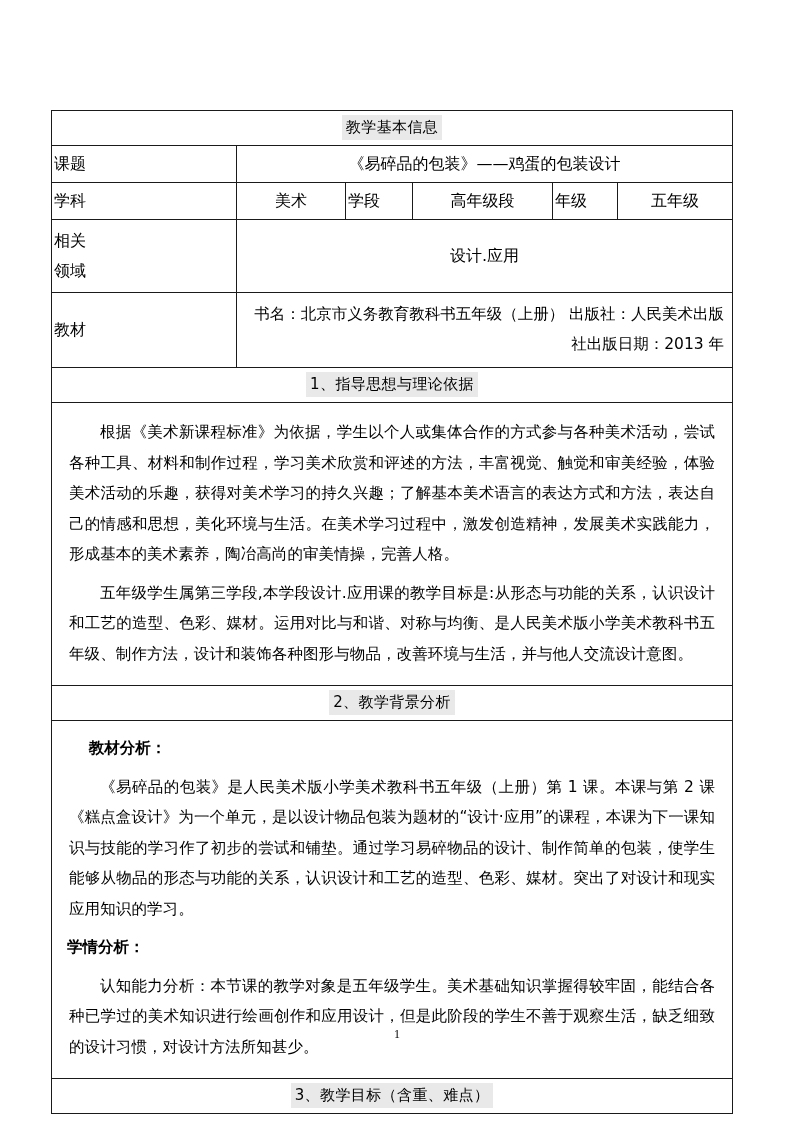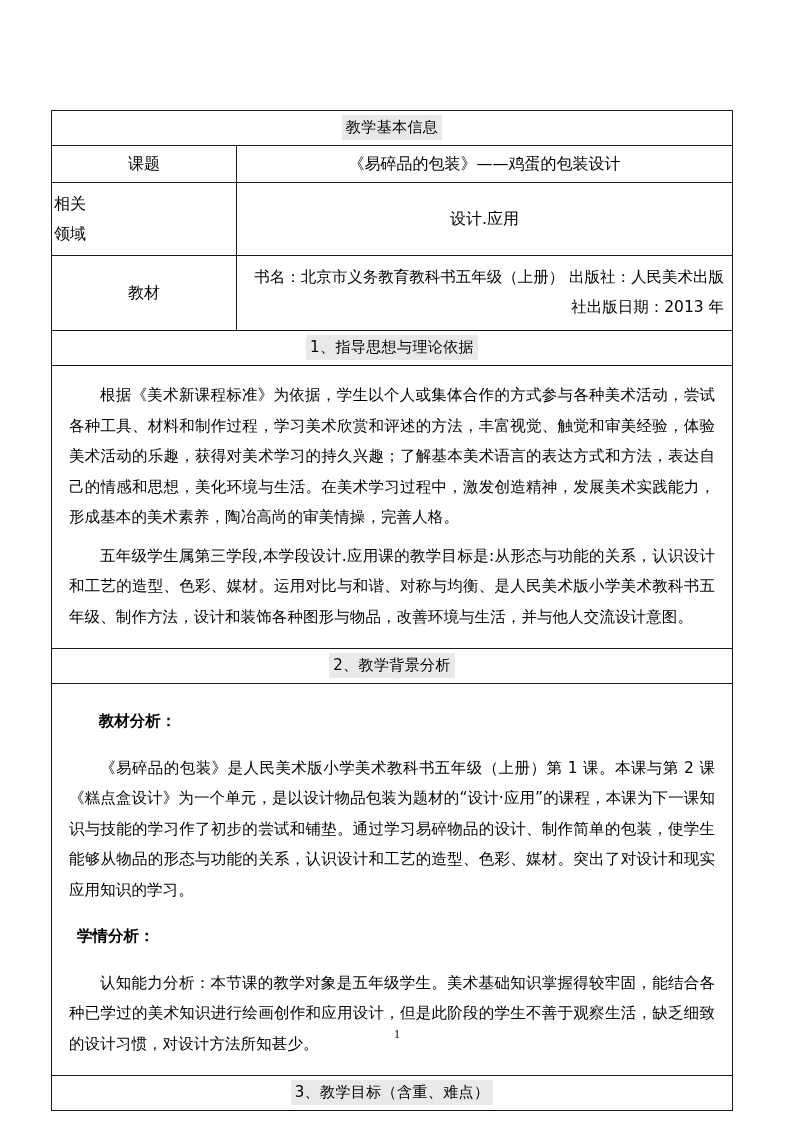--- a/index.html
+++ b/index.html
@@ -48,21 +48,20 @@
     display: inline-block;
     background: #e9e9e9;
     font-size: 15px;
     line-height: 22px;
     padding: 1px 4px 2px 4px;
     letter-spacing: 0.4px;
   }
 
   
   .lbl {
-    text-align: center;
     font-size: 16px;
     line-height: 26px;
     padding: 5px 2px !important;
     white-space: nowrap;
   }
   .val {
     text-align: center;
     font-size: 16px;
     line-height: 26px;
     padding: 5px 14px !important;
@@ -92,21 +91,21 @@
     text-align: justify;
     text-justify: inter-ideograph;
     text-indent: 2em;
     margin: 8px;
     letter-spacing: 0.1px;
   }
   .sub-head {
     font-size: 15.5px;
     line-height: 30.5px;
     font-weight: bold;
-    margin: 16px;
+    margin: 6px;
     text-indent: 1.4em;
   }
   .sub-head.flush { text-indent: 0; }
 
   .page-number {
     position: absolute;
     left: 0;
     top: 1027px;
     width: 794px;
     text-align: center;
@@ -136,20 +135,28 @@
         <td class="banner-cell" colspan="6">
           <span class="banner-text">教学基本信息</span>
         </td>
       </tr>
 
       <tr>
         <td class="lbl">课题</td>
         <td class="val" colspan="5">《易碎品的包装》——鸡蛋的包装设计</td>
       </tr>
 
+      <tr>
+        <td class="lbl">学科</td>
+        <td class="val">美术</td>
+        <td class="lbl">学段</td>
+        <td class="val">高年级段</td>
+        <td class="lbl">年级</td>
+        <td class="val">五年级</td>
+      </tr>
 
       <tr>
         <td class="lbl-two-line">
           <div>相关</div>
           <div>领域</div>
         </td>
         <td class="val" colspan="5">设计.应用</td>
       </tr>
 
       <tr>

